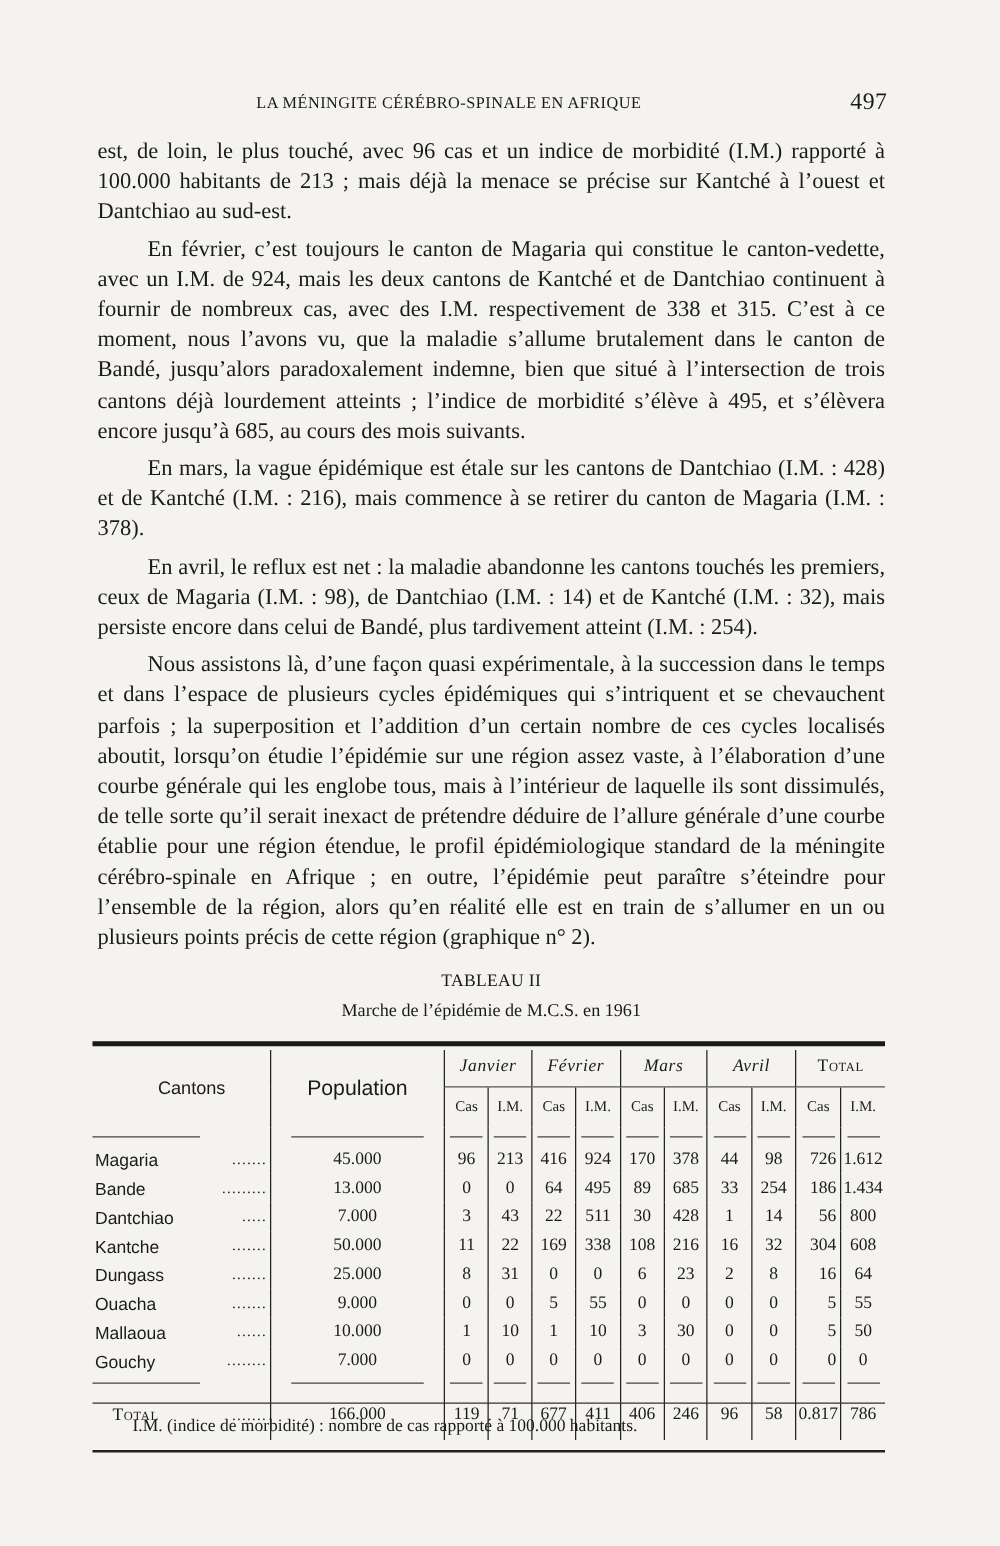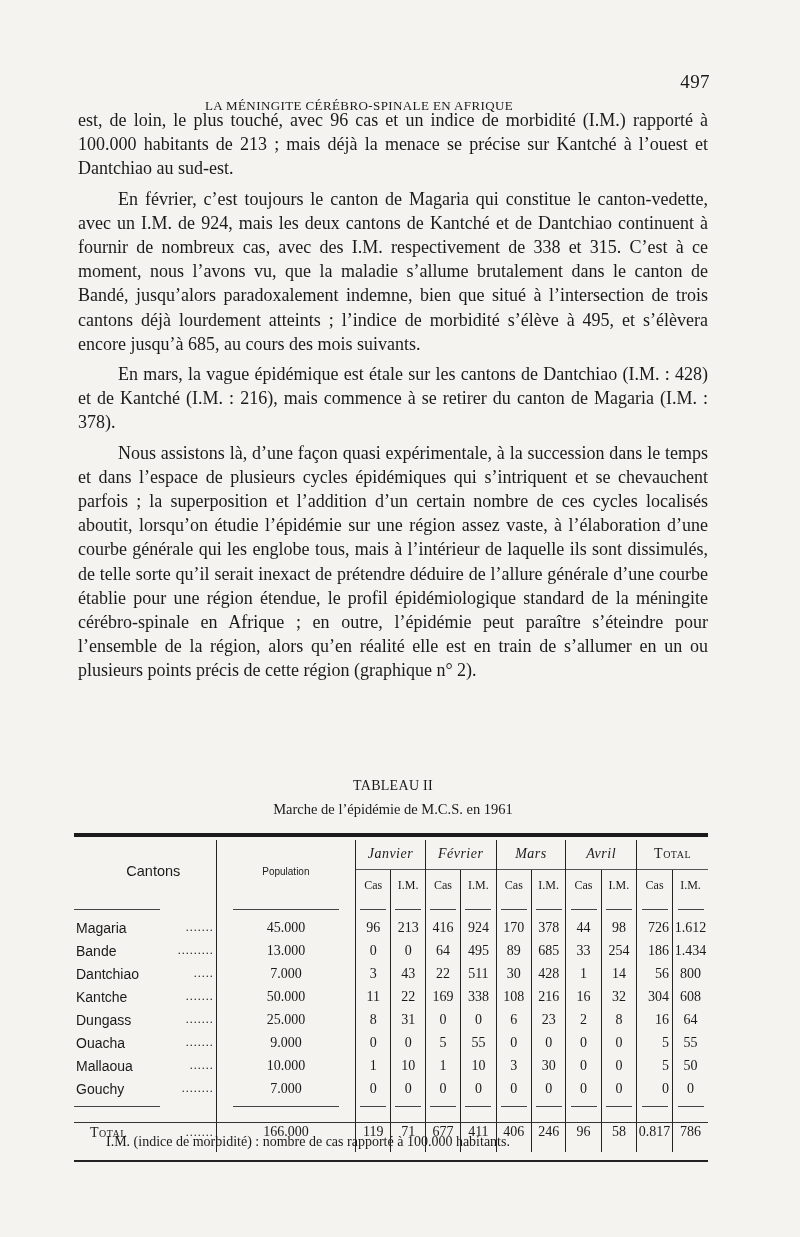--- a/index.html
+++ b/index.html
@@ -3,21 +3,21 @@
 <meta charset="utf-8">
 <style>
   * { margin: 0; padding: 0; box-sizing: border-box; }
   html, body { width: 800px; height: 1237px; background: #f4f3f0; overflow: hidden; }
   body { position: relative; color: #1a1a1a; font-family: "Liberation Serif", "DejaVu Serif", serif; }
 
   .running-head {
     position: absolute; top: 74px; left: 78px; width: 632px;
     font-size: 13px; letter-spacing: 0.4px;
   }
-  .running-head .title { position: absolute; left: 127px; top: 0; margin-top: 24px; }
+  .running-head .title { position: absolute; left: 127px; top: 0; }
   .running-head .pageno { position: absolute; right: 0; top: -3px; font-size: 19px; }
 
   .body-text {
     position: absolute; top: 108px; left: 78px; width: 630px;
     font-size: 18px; line-height: 24.2px; text-align: justify;
   }
   .body-text p { text-indent: 40px; margin-bottom: 6px; }
   .body-text p.noindent { text-indent: 0; }
 
   .table-caption {
@@ -53,20 +53,21 @@
 
 <div class="running-head">
   <span class="title">LA MÉNINGITE CÉRÉBRO-SPINALE EN AFRIQUE</span>
   <span class="pageno">497</span>
 </div>
 
 <div class="body-text">
   <p class="noindent">est, de loin, le plus touché, avec 96 cas et un indice de morbidité (I.M.) rapporté à 100.000 habitants de 213 ; mais déjà la menace se précise sur Kantché à l’ouest et Dantchiao au sud-est.</p>
   <p>En février, c’est toujours le canton de Magaria qui constitue le canton-vedette, avec un I.M. de 924, mais les deux cantons de Kantché et de Dantchiao continuent à fournir de nombreux cas, avec des I.M. respectivement de 338 et 315. C’est à ce moment, nous l’avons vu, que la maladie s’allume brutalement dans le canton de Bandé, jusqu’alors paradoxalement indemne, bien que situé à l’intersection de trois cantons déjà lourdement atteints ; l’indice de morbidité s’élève à 495, et s’élèvera encore jusqu’à 685, au cours des mois suivants.</p>
   <p>En mars, la vague épidémique est étale sur les cantons de Dantchiao (I.M. : 428) et de Kantché (I.M. : 216), mais commence à se retirer du canton de Magaria (I.M. : 378).</p>
+  <p>En avril, le reflux est net : la maladie abandonne les cantons touchés les premiers, ceux de Magaria (I.M. : 98), de Dantchiao (I.M. : 14) et de Kantché (I.M. : 32), mais persiste encore dans celui de Bandé, plus tardivement atteint (I.M. : 254).</p>
   <p>Nous assistons là, d’une façon quasi expérimentale, à la succession dans le temps et dans l’espace de plusieurs cycles épidémiques qui s’intriquent et se chevauchent parfois ; la superposition et l’addition d’un certain nombre de ces cycles localisés aboutit, lorsqu’on étudie l’épidémie sur une région assez vaste, à l’élaboration d’une courbe générale qui les englobe tous, mais à l’intérieur de laquelle ils sont dissimulés, de telle sorte qu’il serait inexact de prétendre déduire de l’allure générale d’une courbe établie pour une région étendue, le profil épidémiologique standard de la méningite cérébro-spinale en Afrique ; en outre, l’épidémie peut paraître s’éteindre pour l’ensemble de la région, alors qu’en réalité elle est en train de s’allumer en un ou plusieurs points précis de cette région (graphique n° 2).</p>
 </div>
 
 <div class="table-caption cap1">TABLEAU II</div>
 <div class="table-caption cap2">Marche de l’épidémie de M.C.S. en 1961</div>
 
 <div class="rule-thick"></div>
 
 <table class="data" id="tbl">
   <colgroup>
@@ -83,21 +84,21 @@
       <col style="width:32px">
     <col style="width:32px">
       <col style="width:32px">
   </colgroup>
   <thead>
     <tr>
       <th rowspan="2" colspan="2" style="height:62px;">
         <span style="font-family:'Liberation Sans',sans-serif;font-size:14.5px;margin-left:17px;">Cantons</span>
       </th>
       <th rowspan="2" class="vl">
-        <span style="font-family:'Liberation Sans',sans-serif;font-size:10px;">Population</span>
+        <span style="font-family:'Liberation Sans',sans-serif;font-size:17px;">Population</span>
       </th>
       <th colspan="2" class="hdr-month vl">Janvier</th>
       <th colspan="2" class="hdr-month vl">Février</th>
       <th colspan="2" class="hdr-month vl">Mars</th>
       <th colspan="2" class="hdr-month vl">Avril</th>
       <th colspan="2" class="hdr-month vl sc" style="font-style:normal;">Total</th>
     </tr>
     <tr id="subhdr">
         <th class="hdr-sub vl" style="border-top: 1px solid rgb(85, 85, 85);">Cas</th>
         <th class="hdr-sub vl" style="border-top: 1px solid rgb(85, 85, 85);">I.M.</th>

